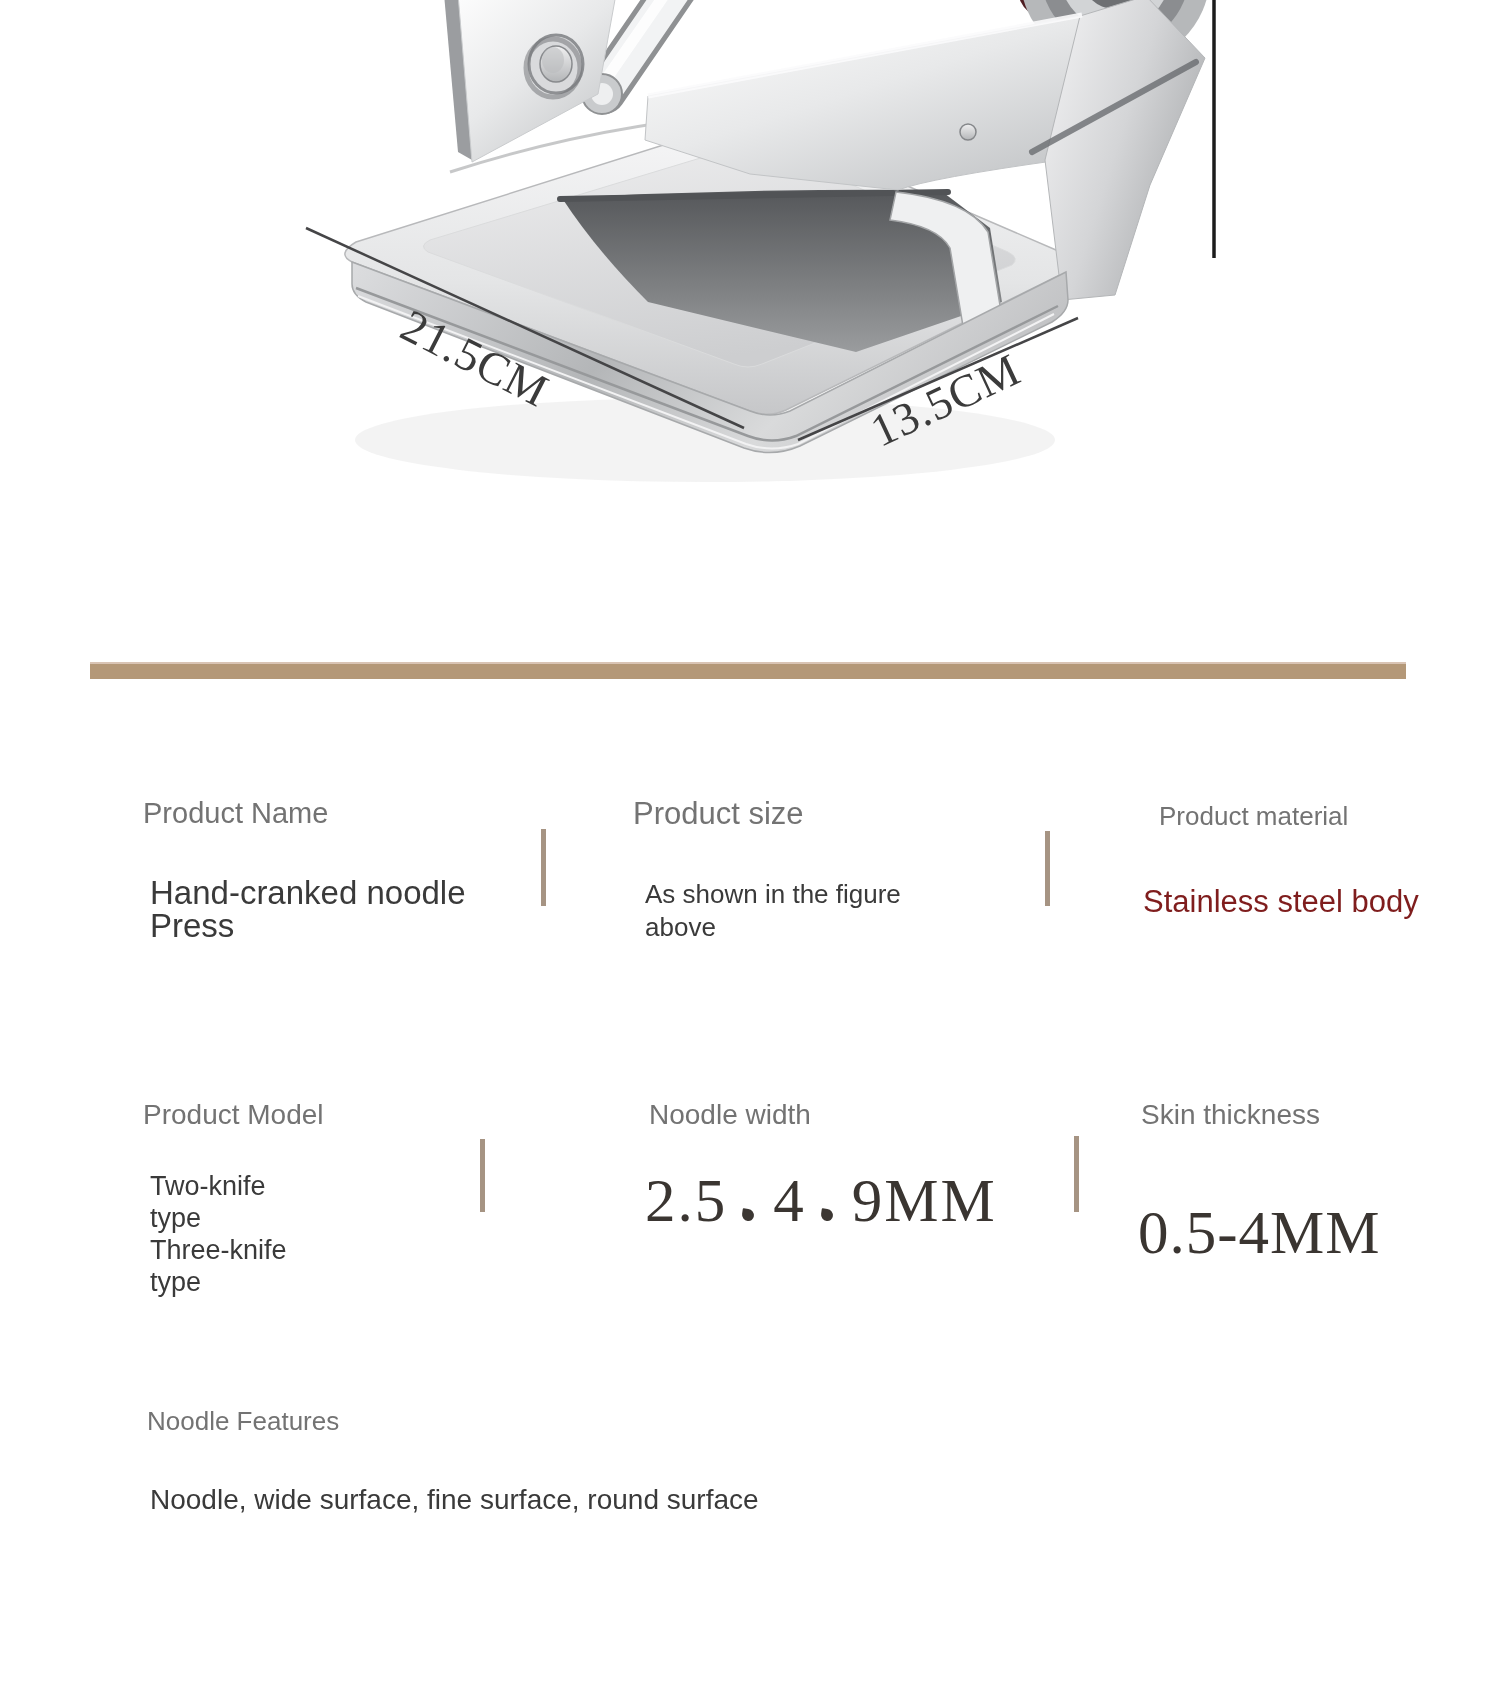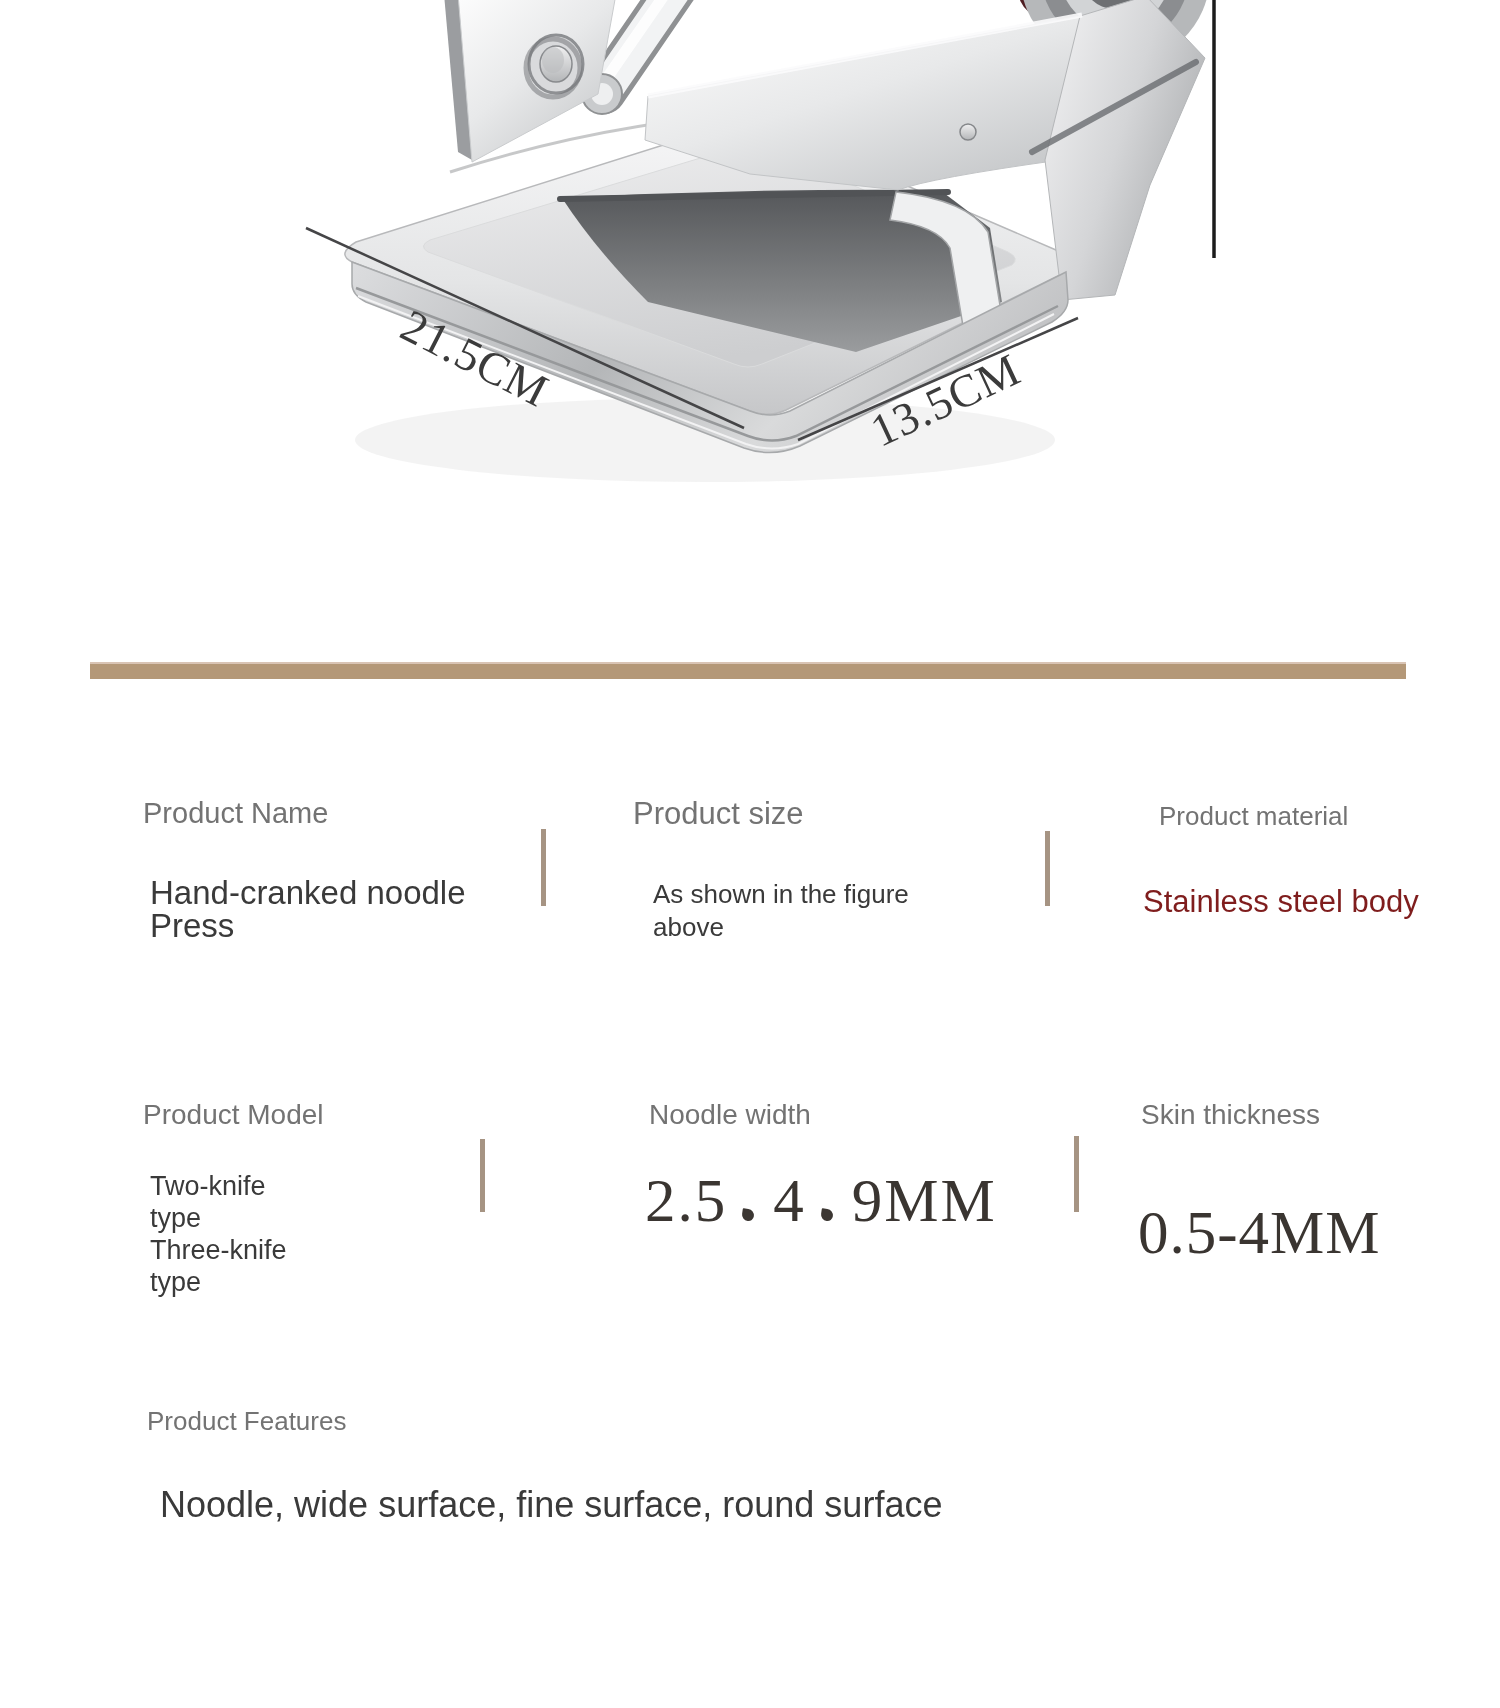--- a/index.html
+++ b/index.html
@@ -132,21 +132,21 @@
 
     <div class="h" style="left:143px;top:797px;font-size:29px;">Product Name</div>
     <div class="v" style="left:150px;top:876px;font-size:33px;line-height:33px;">
       <span class="line">Hand-cranked noodle</span>
       <span class="line">Press</span>
     </div>
 
     <div class="tick" style="left:541px;top:829px;height:77px;"></div>
 
     <div class="h" style="left:633px;top:796px;font-size:31px;">Product size</div>
-    <div class="v" style="left:645px;top:878px;font-size:26px;line-height:33px;margin-left:8px;">
+    <div class="v" style="left:645px;top:878px;font-size:26px;line-height:33px;">
       <span class="line">As shown in the figure</span>
       <span class="line">above</span>
     </div>
 
     <div class="tick" style="left:1045px;top:831px;height:75px;"></div>
 
     <div class="h" style="left:1131px;top:801px;font-size:26px;margin-left:28px;">Product material</div>
     <div class="v" style="left:1143px;top:884px;font-size:31px;color:#7f1d1d;">
       <span class="line">Stainless steel body</span>
     </div>
@@ -164,19 +164,19 @@
     <div class="h" style="left:649px;top:1099px;font-size:28px;">Noodle width</div>
     <div class="v serif-big" style="left:645px;top:1166px;">
       <span>2.5</span><span class="sep"></span><span>4</span><span class="sep"></span><span>9MM</span>
     </div>
 
     <div class="tick" style="left:1074px;top:1136px;height:76px;"></div>
 
     <div class="h" style="left:1141px;top:1099px;font-size:28px;">Skin thickness</div>
     <div class="v serif-big" style="left:1138px;top:1166px;letter-spacing:1px;margin-top:32px;">0.5-4MM</div>
 
-    <div class="h" style="left:147px;top:1406px;font-size:26px;">Product Features</div>
-    <div class="v" style="left:160px;top:1484px;font-size:36px;">
+    <div class="h" style="left:147px;top:1406px;font-size:26px;">Noodle Features</div>
+    <div class="v" style="left:150px;top:1484px;font-size:28px;">
       <span class="line">Noodle, wide surface, fine surface, round surface</span>
     </div>
 
   </section>
 </div>
 
 </body></html>

